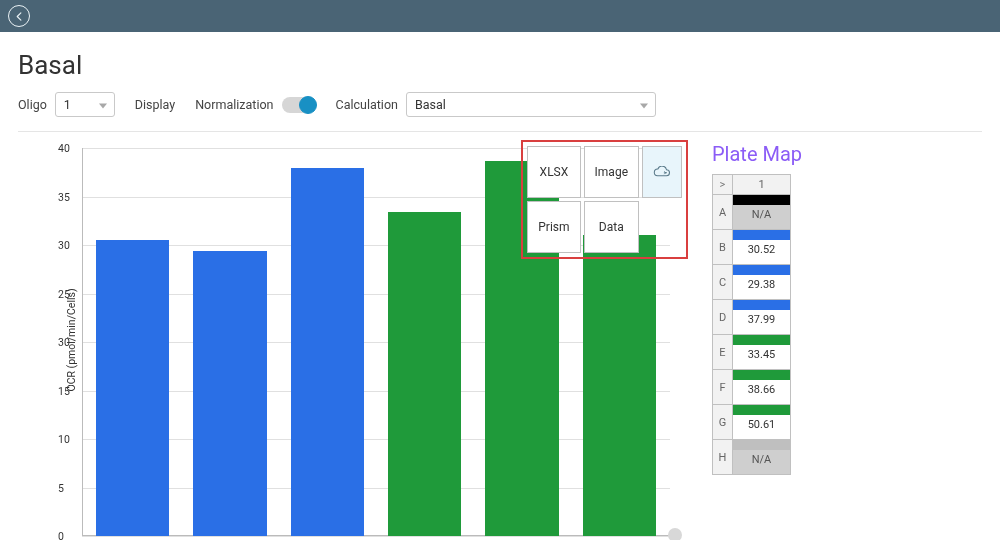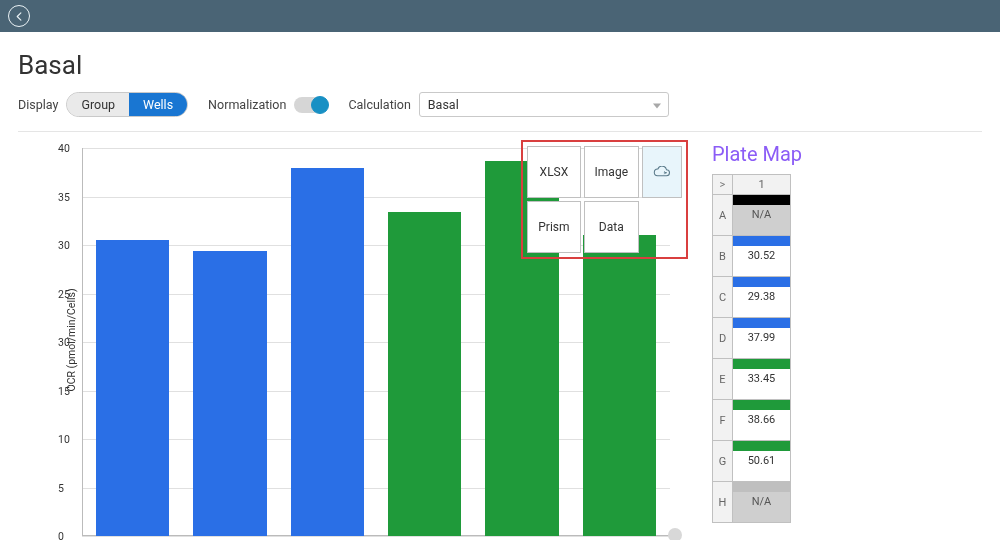--- a/index.html
+++ b/index.html
@@ -48,44 +48,44 @@
 
     .sidebar { width: 270px; padding-top: 2px; }
     .pm-title { font-size: 20px; font-weight: 400; margin-bottom: 8px; color:#8b5cf6;}
     .pm-table { border-collapse: collapse; font-size: 11px; }
     .pm-table th, .pm-table td { border: 1px solid #c0c0c0; text-align: center; }
     .pm-table .rh { width: 20px; height: 30px; background: #f2f2f2; color:#666; font-weight:normal;}
     .pm-table .ch { width: 58px; height: 20px; background: #f2f2f2; color:#666; font-weight:normal;}
     .pm-table .corner { background: #f2f2f2; width:20px; height:20px; color:#777; font-weight:normal;}
     .pm-cell { width: 58px; height: 30px; padding:0; position: relative; }
     .pm-strip { height: 10px; width: 100%; }
-    .pm-val { height: 30px; line-height: 20px; background:#fff;}
+    .pm-val { height: 24px; line-height: 20px; background:#fff;}
     .pm-val.na { background:#cfcfcf; color:#555;}
   </style>
 </head>
 <body>
 
 <div class="topbar">
   <div class="back-btn">
     <svg viewBox="0 0 24 24">
         <path d="M15 4l-8 8 8 8" stroke="#eaf2f5" stroke-width="2.5" fill="none" stroke-linecap="round" stroke-linejoin="round"></path>
       </svg>
   </div>
 </div>
 
 <div class="panel">
   <div class="title">Basal</div>
 
   <div class="ctrl-row">
     <div class="ctrl-group">
+      <span class="ctrl-label">Oligo</span>
+      <div class="dropdown narrow"><span>1</span></div>
+    </div>
+    <div class="ctrl-group">
       <span class="ctrl-label">Display</span>
-      <div class="pill-toggle">
-        <div class="pill-opt">Group</div>
-        <div class="pill-opt active">Wells</div>
-      </div>
     </div>
     <div class="ctrl-group">
       <span class="ctrl-label">Normalization</span>
       <div class="switch">
           <div class="knob"></div>
         </div>
     </div>
     <div class="ctrl-group">
       <span class="ctrl-label">Calculation</span>
       <div class="dropdown wide"><span>Basal</span></div>

